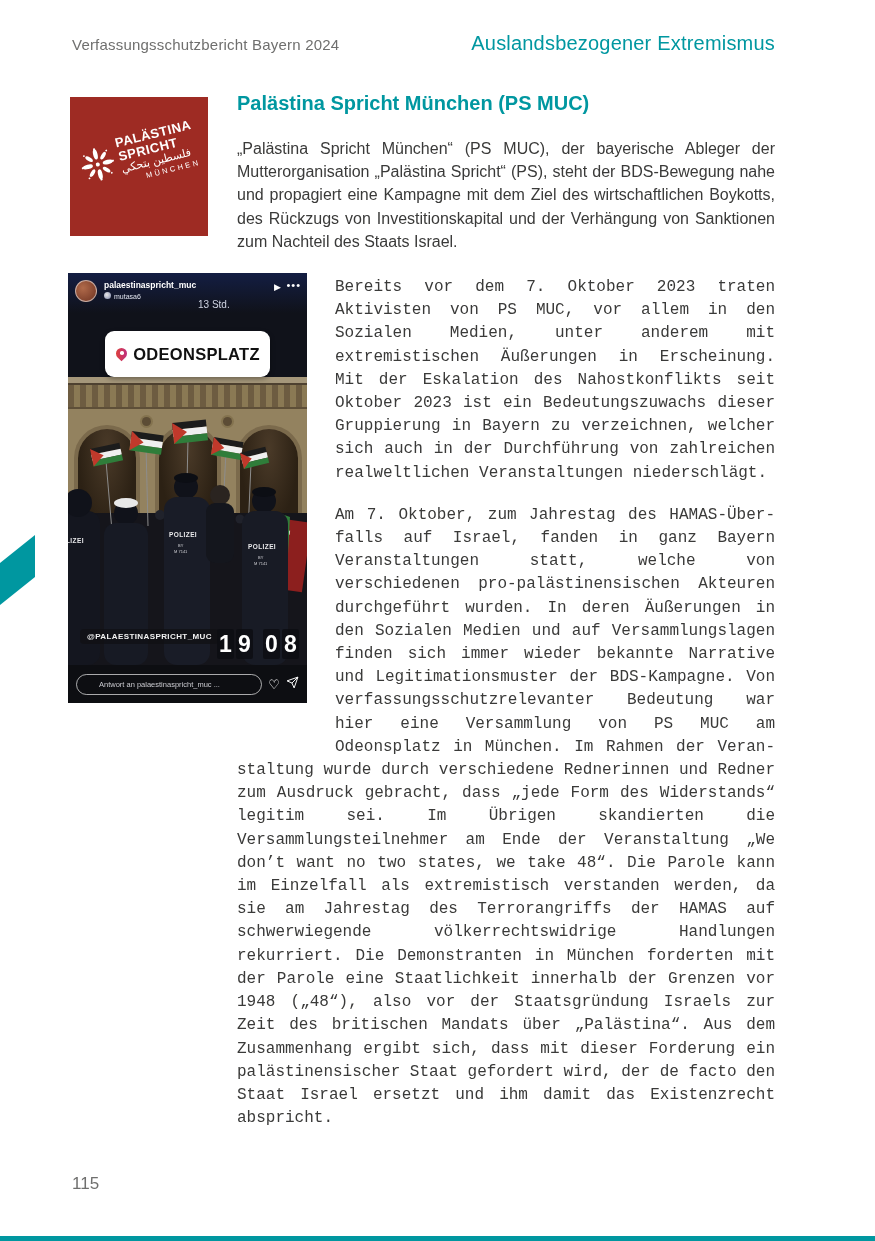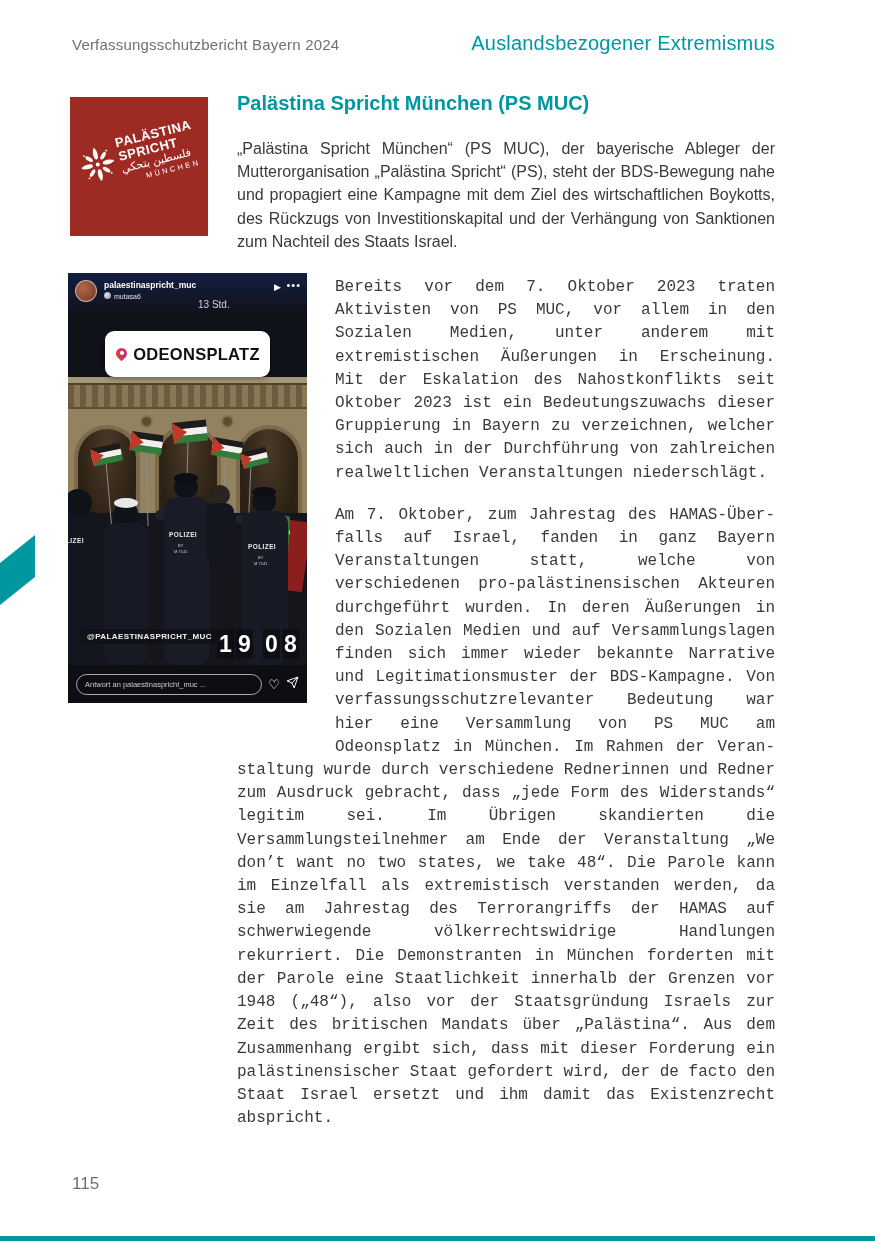--- a/index.html
+++ b/index.html
@@ -107,21 +107,21 @@
   .ig-digit {
     width:17px; height:30px; background:rgba(12,14,18,.82); color:#fff;
     font-size:23px; font-weight:bold; display:flex; align-items:center; justify-content:center;
     border-radius:2px;
   }
   
   .ig-replybar { position:absolute; left:0; bottom:0; width:100%; height:38px; background:#0d0e12;
     display:flex; align-items:center; padding:0 8px; gap:6px; }
   .ig-reply {
     flex:1; height:21px; border:1px solid rgba(255,255,255,.65); border-radius:11px;
-    display:flex; align-items:center; padding:0 8px; color:#c9c9cf; font-size:7.5px;
+    display:flex; align-items:center; padding:0 22px; color:#c9c9cf; font-size:7.5px;
   }
   .ig-heart, .ig-send { color:#fff; }
   
   .ig-scene { position:absolute; left:0; top:118px; width:239px; height:274px; }
   .polizei-text { font-size:6.5px; font-weight:bold; fill:#e8e8ea; letter-spacing:.4px; }
   .polizei-sub { font-size:4px; fill:#cfcfd4; }
 </style>
 </head>
 <body>
 

